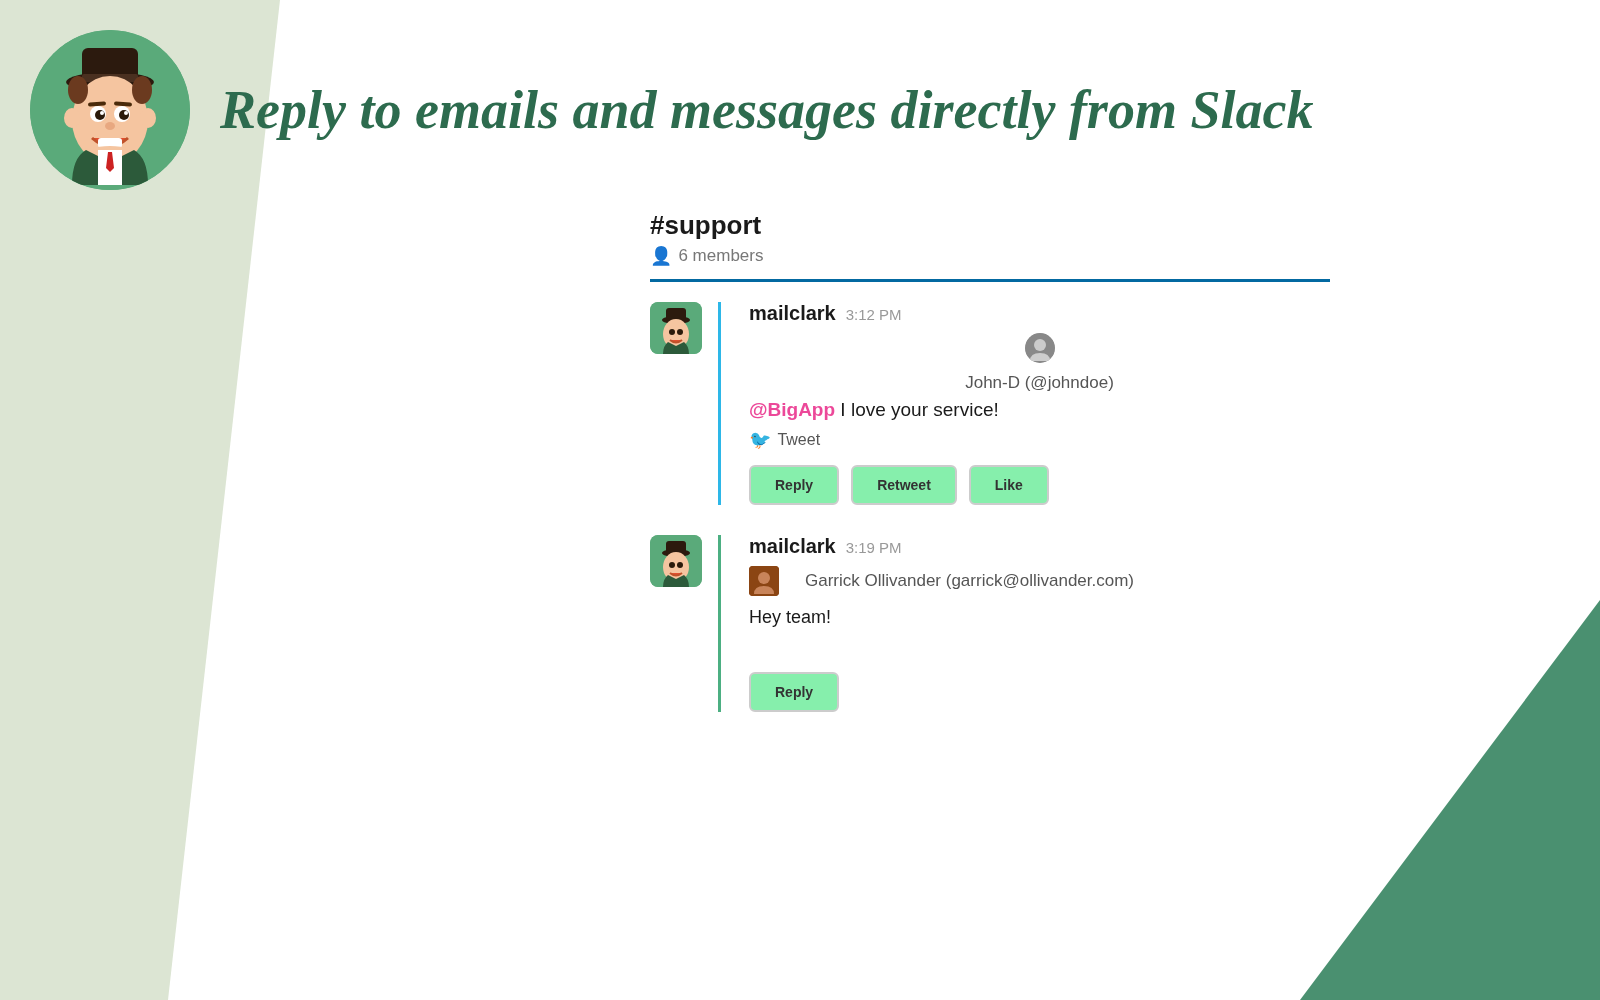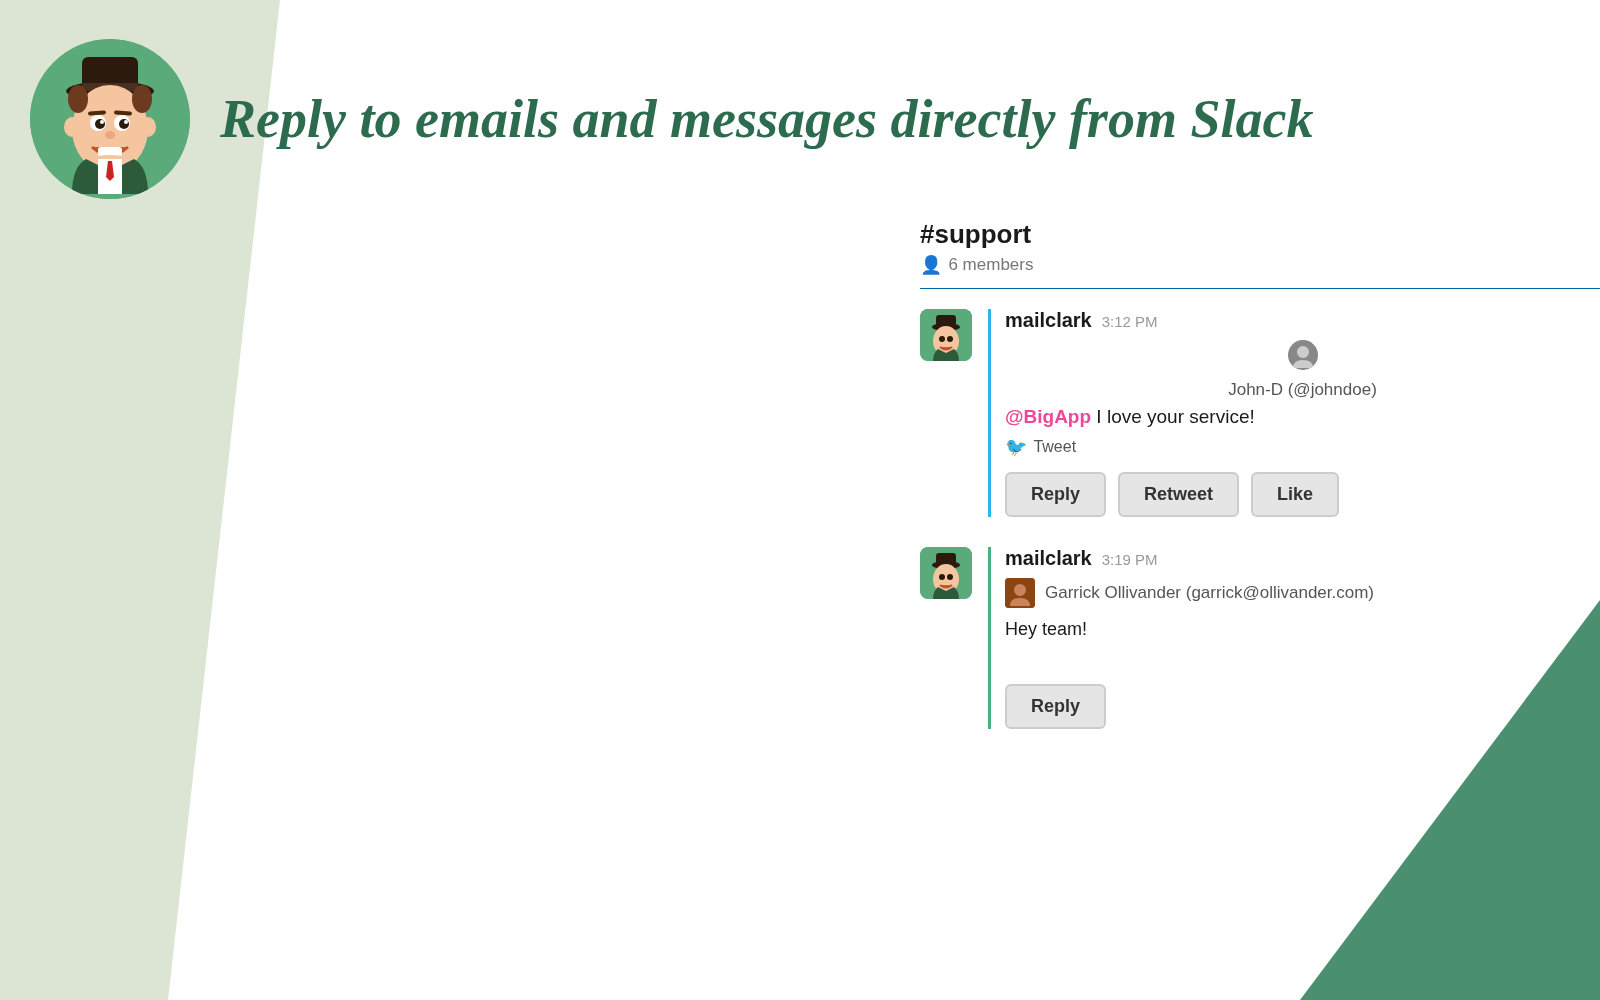--- a/index.html
+++ b/index.html
@@ -38,22 +38,21 @@
     
     .content {
       position: absolute;
       top: 0;
       left: 0;
       width: 1600px;
       height: 856px;
       z-index: 1;
       display: flex;
       flex-direction: column;
-      align-items: flex-end;
-      margin-top: 9px;
+      align-items: center;
     }
 
     
     .header {
       display: flex;
       align-items: center;
       padding: 30px 60px 20px 30px;
       width: 100%;
     }
 
@@ -82,21 +81,21 @@
     }
 
     
     .slack-container {
       margin-left: 380px;
       width: 680px;
     }
 
     .channel-header {
       padding-bottom: 12px;
-      border-bottom: 1px solid #0369a1;
+      border-bottom: 3px solid #0369a1;
       margin-bottom: 20px;
     }
 
     .channel-name {
       font-size: 26px;
       font-weight: 700;
       color: #1a1a1a;
       margin-bottom: 4px;
     }
 
@@ -128,21 +127,21 @@
       flex-shrink: 0;
       overflow: hidden;
       display: flex;
       align-items: center;
       justify-content: center;
     }
 
     .message-body {
       flex: 1;
       border-left: 3px solid #2db7e8;
-      padding-left: 14px;
+      padding-left: 28px;
     }
 
     .message-body.green-border {
       border-left-color: #4caf82;
     }
 
     .message-header {
       display: flex;
       align-items: baseline;
       gap: 10px;
@@ -210,21 +209,21 @@
 
     .twitter-bird {
       color: #1da1f2;
       font-size: 18px;
     }
 
     
     .email-source {
       display: flex;
       align-items: center;
-      gap: 10px;
+      gap: 26px;
       margin-bottom: 8px;
     }
 
     .email-sender-avatar {
       width: 30px;
       height: 30px;
       border-radius: 4px;
       background: #8b4513;
       display: flex;
       align-items: center;
@@ -255,23 +254,23 @@
 
     
     .action-buttons {
       display: flex;
       gap: 12px;
     }
 
     .btn {
       padding: 10px 24px;
       border: 2px solid #ccc;
-      background: #e5e5e5;
+      background: #86efac;
       border-radius: 6px;
-      font-size: 18px;
+      font-size: 14px;
       font-weight: 600;
       color: #333;
       cursor: pointer;
     }
   </style>
 </head>
 <body>
 
 <div class="bg-left"></div>
 <div class="bg-right"></div>

